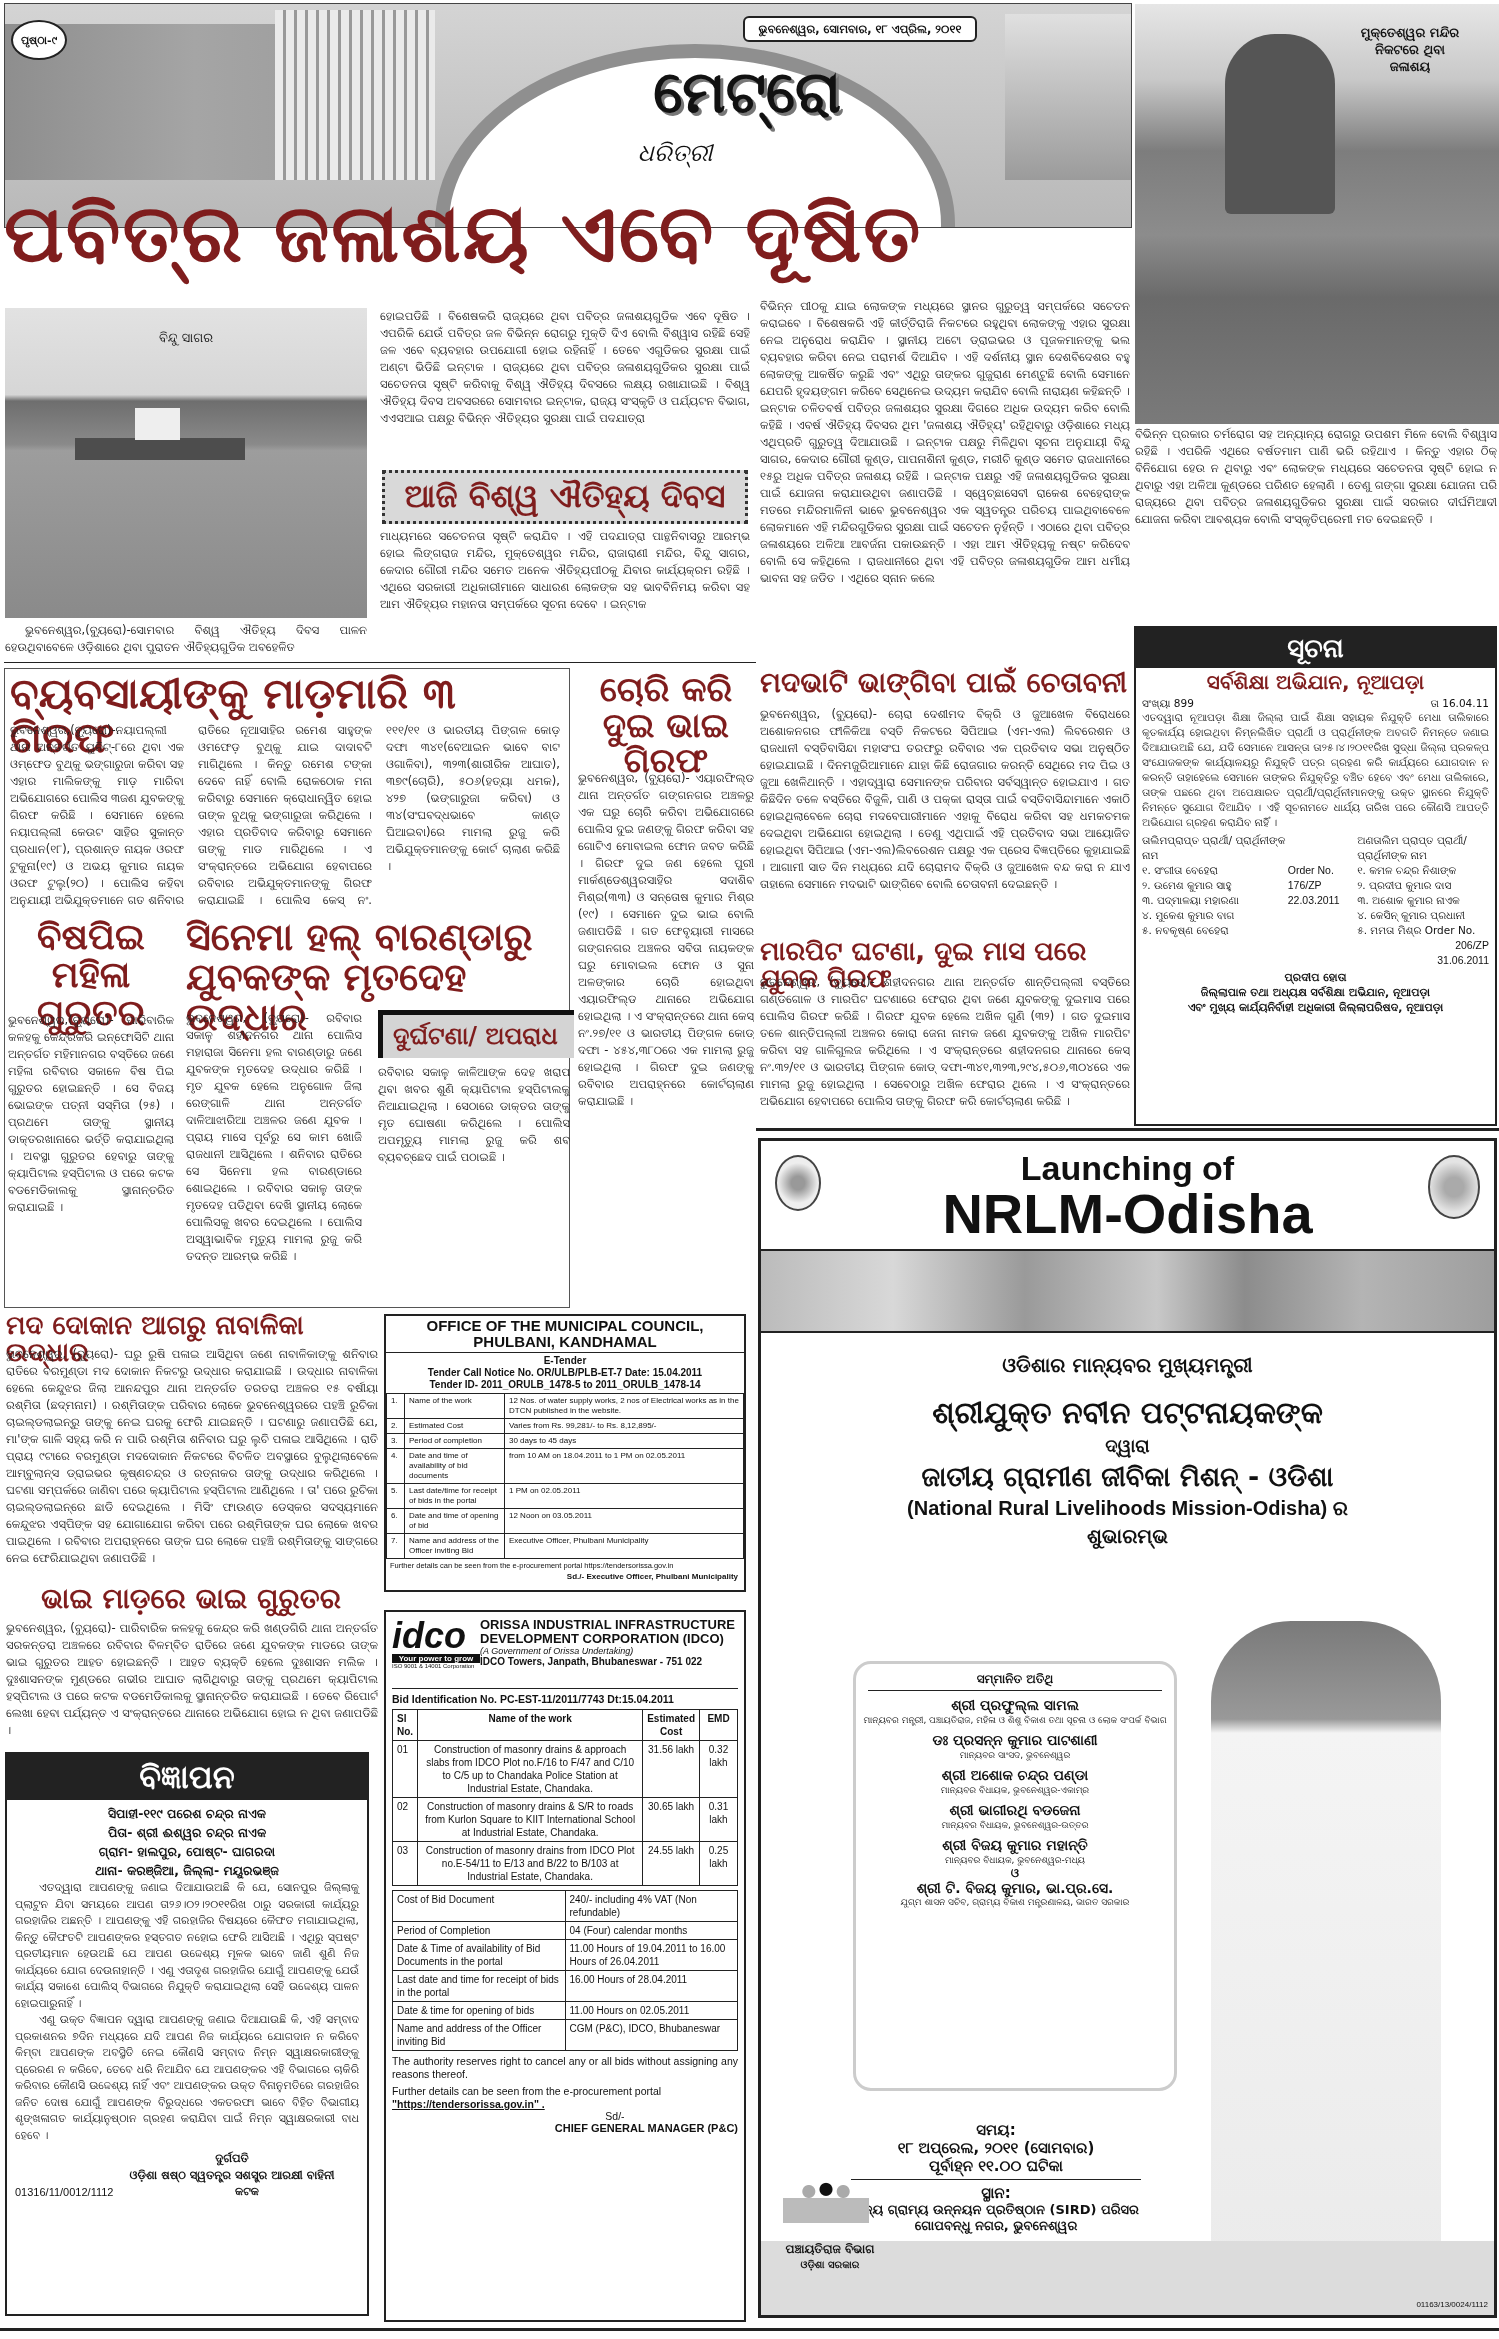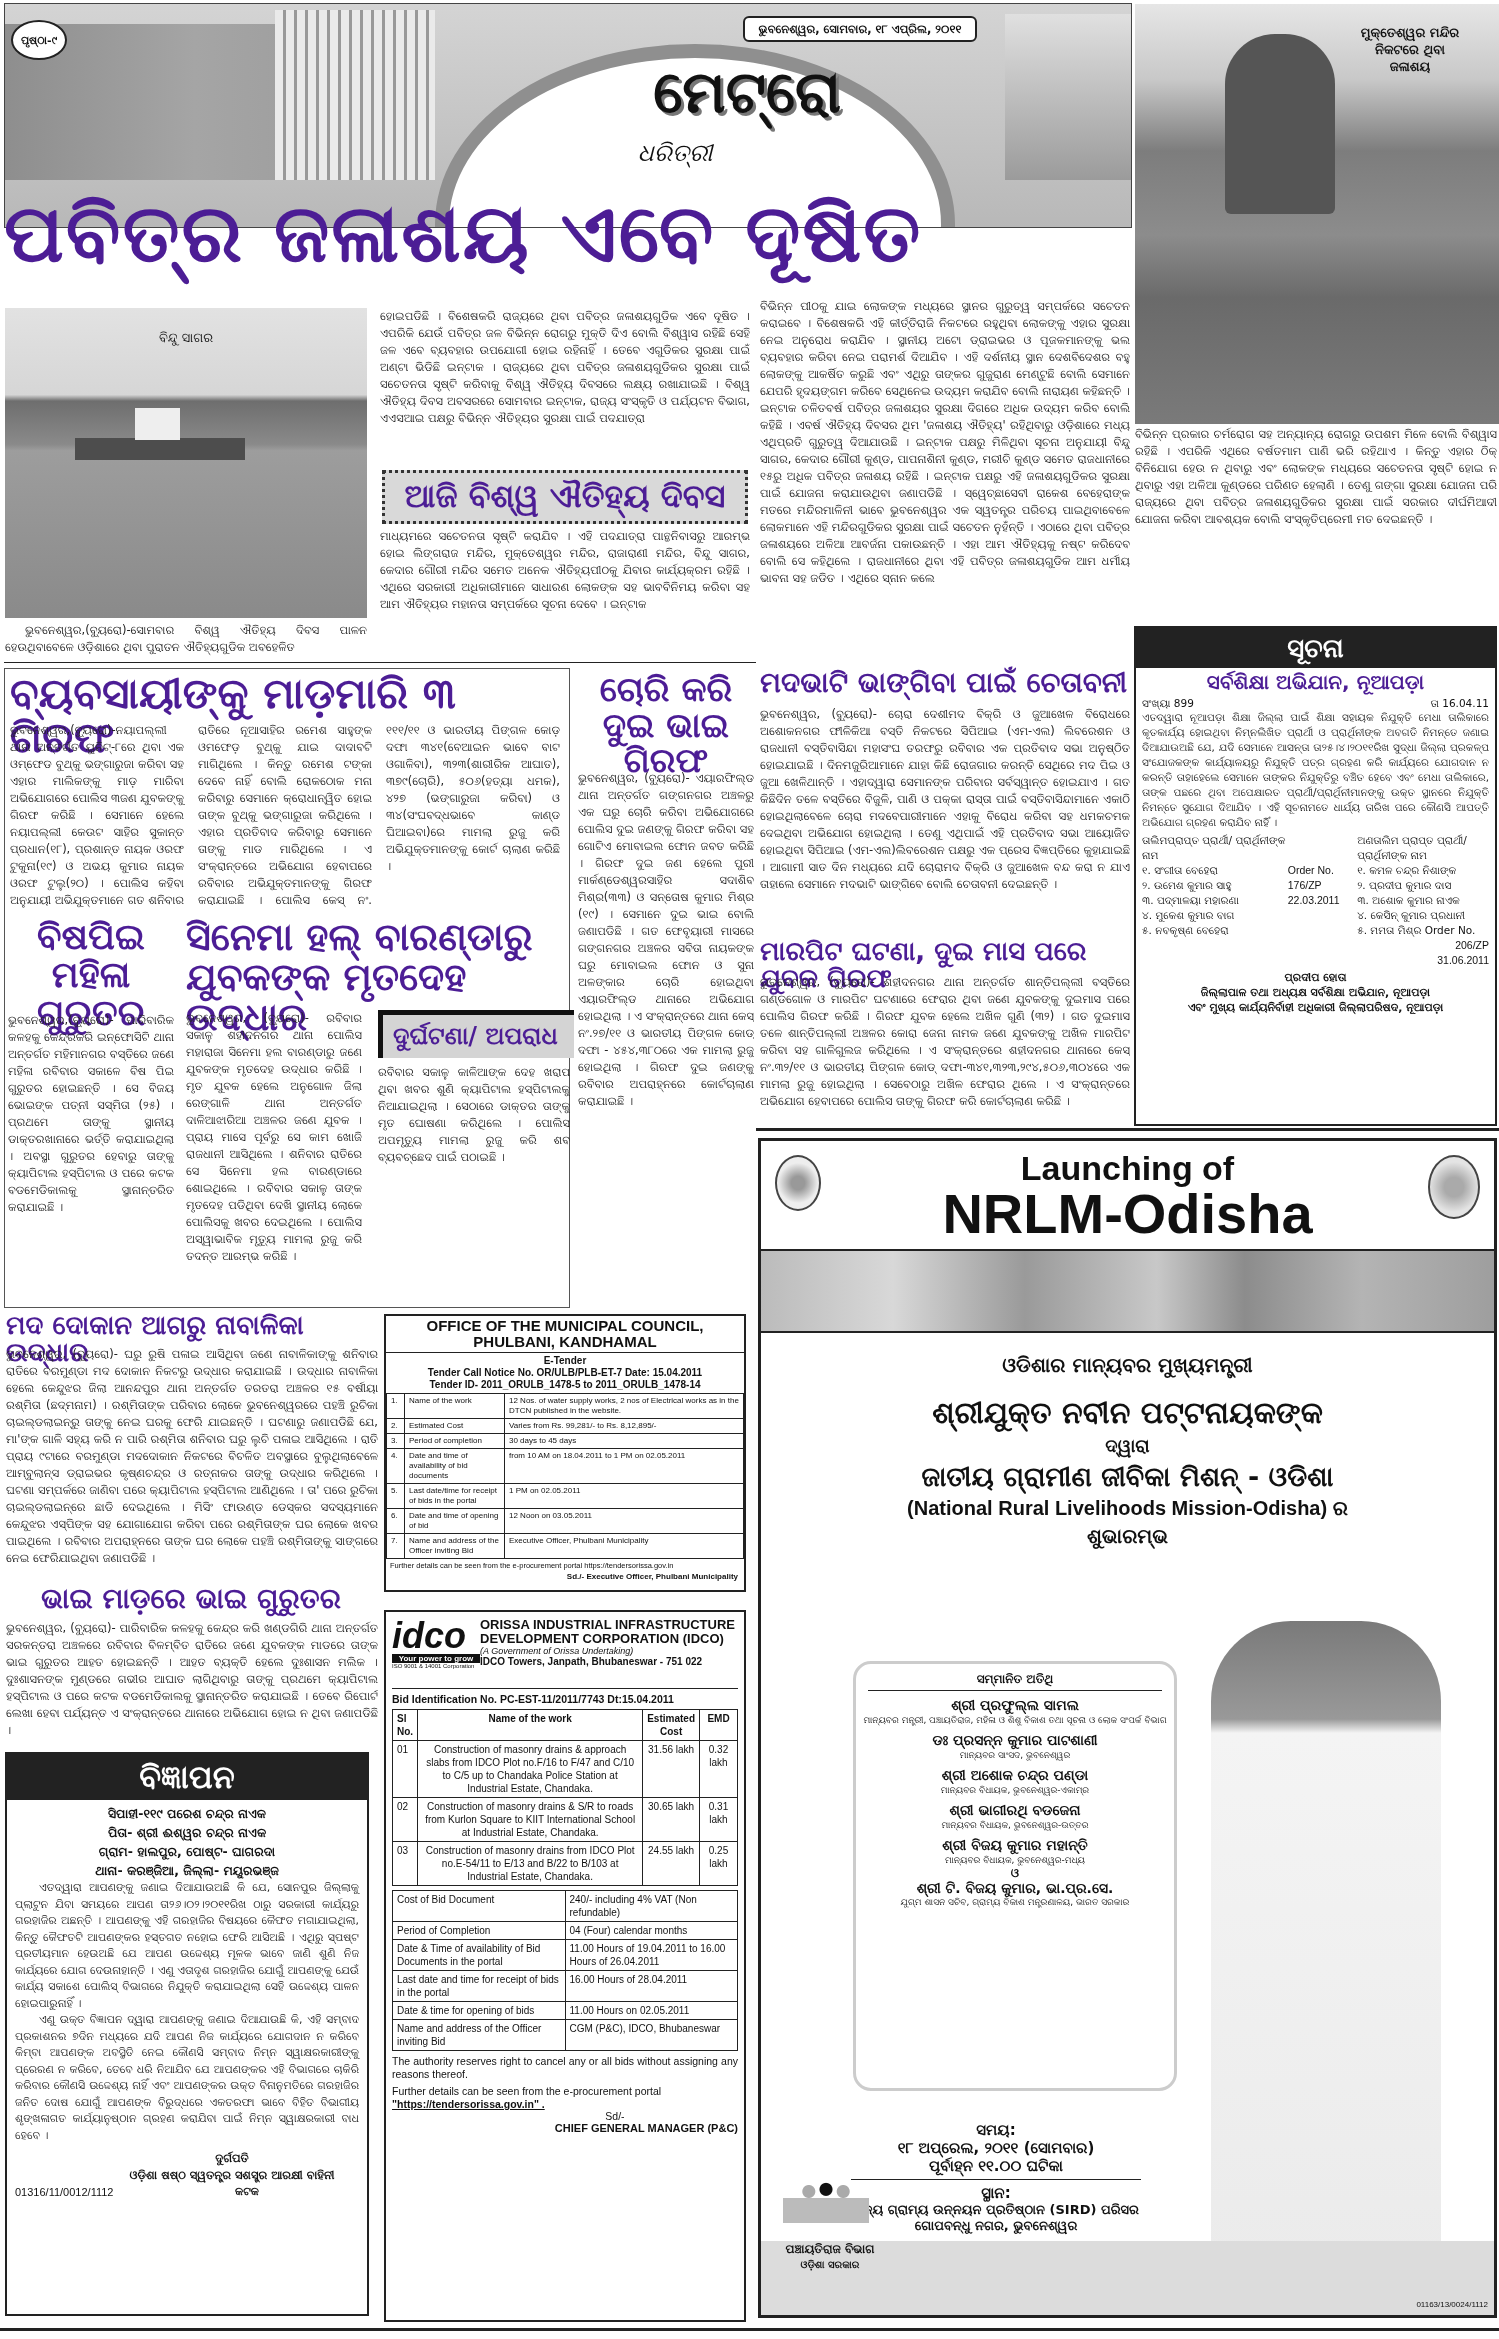--- a/index.html
+++ b/index.html
@@ -1,20 +1,20 @@
 <!DOCTYPE html>
 <html><head>
 <meta charset="utf-8">
 <style>
 *{box-sizing:border-box;margin:0;padding:0}
 body{width:1499px;height:2339px;background:#fff;font-family:"DejaVu Sans",sans-serif;color:#111;position:relative;overflow:hidden}
 .abs{position:absolute}
 .photo{background:linear-gradient(180deg,#cfcfcf 0%,#a9a9a9 40%,#8a8a8a 55%,#777 100%)}
 .body-text{font-size:11.5px;line-height:17px;text-align:justify;color:#222}
-.hl{font-family:"DejaVu Sans",sans-serif;font-weight:bold;color:#4c1d95;line-height:1.05}
+.hl{font-family:"DejaVu Sans",sans-serif;font-weight:bold;color:#7f1d1d;line-height:1.05}
 .box{border:2px solid #222}
 .rule{background:#222}
 table{border-collapse:collapse;width:100%}
 td,th{border:1px solid #222;padding:2px 4px;vertical-align:top;font-family:"Liberation Sans",sans-serif}
 .eng{font-family:"Liberation Sans",sans-serif}
 </style>
 </head>
 <body>
 
 <div class="abs" style="left:4px;top:3px;width:1128px;height:225px;border:1px solid #444;background:linear-gradient(180deg,#d4d4d4,#b8b8b8);overflow:hidden">

